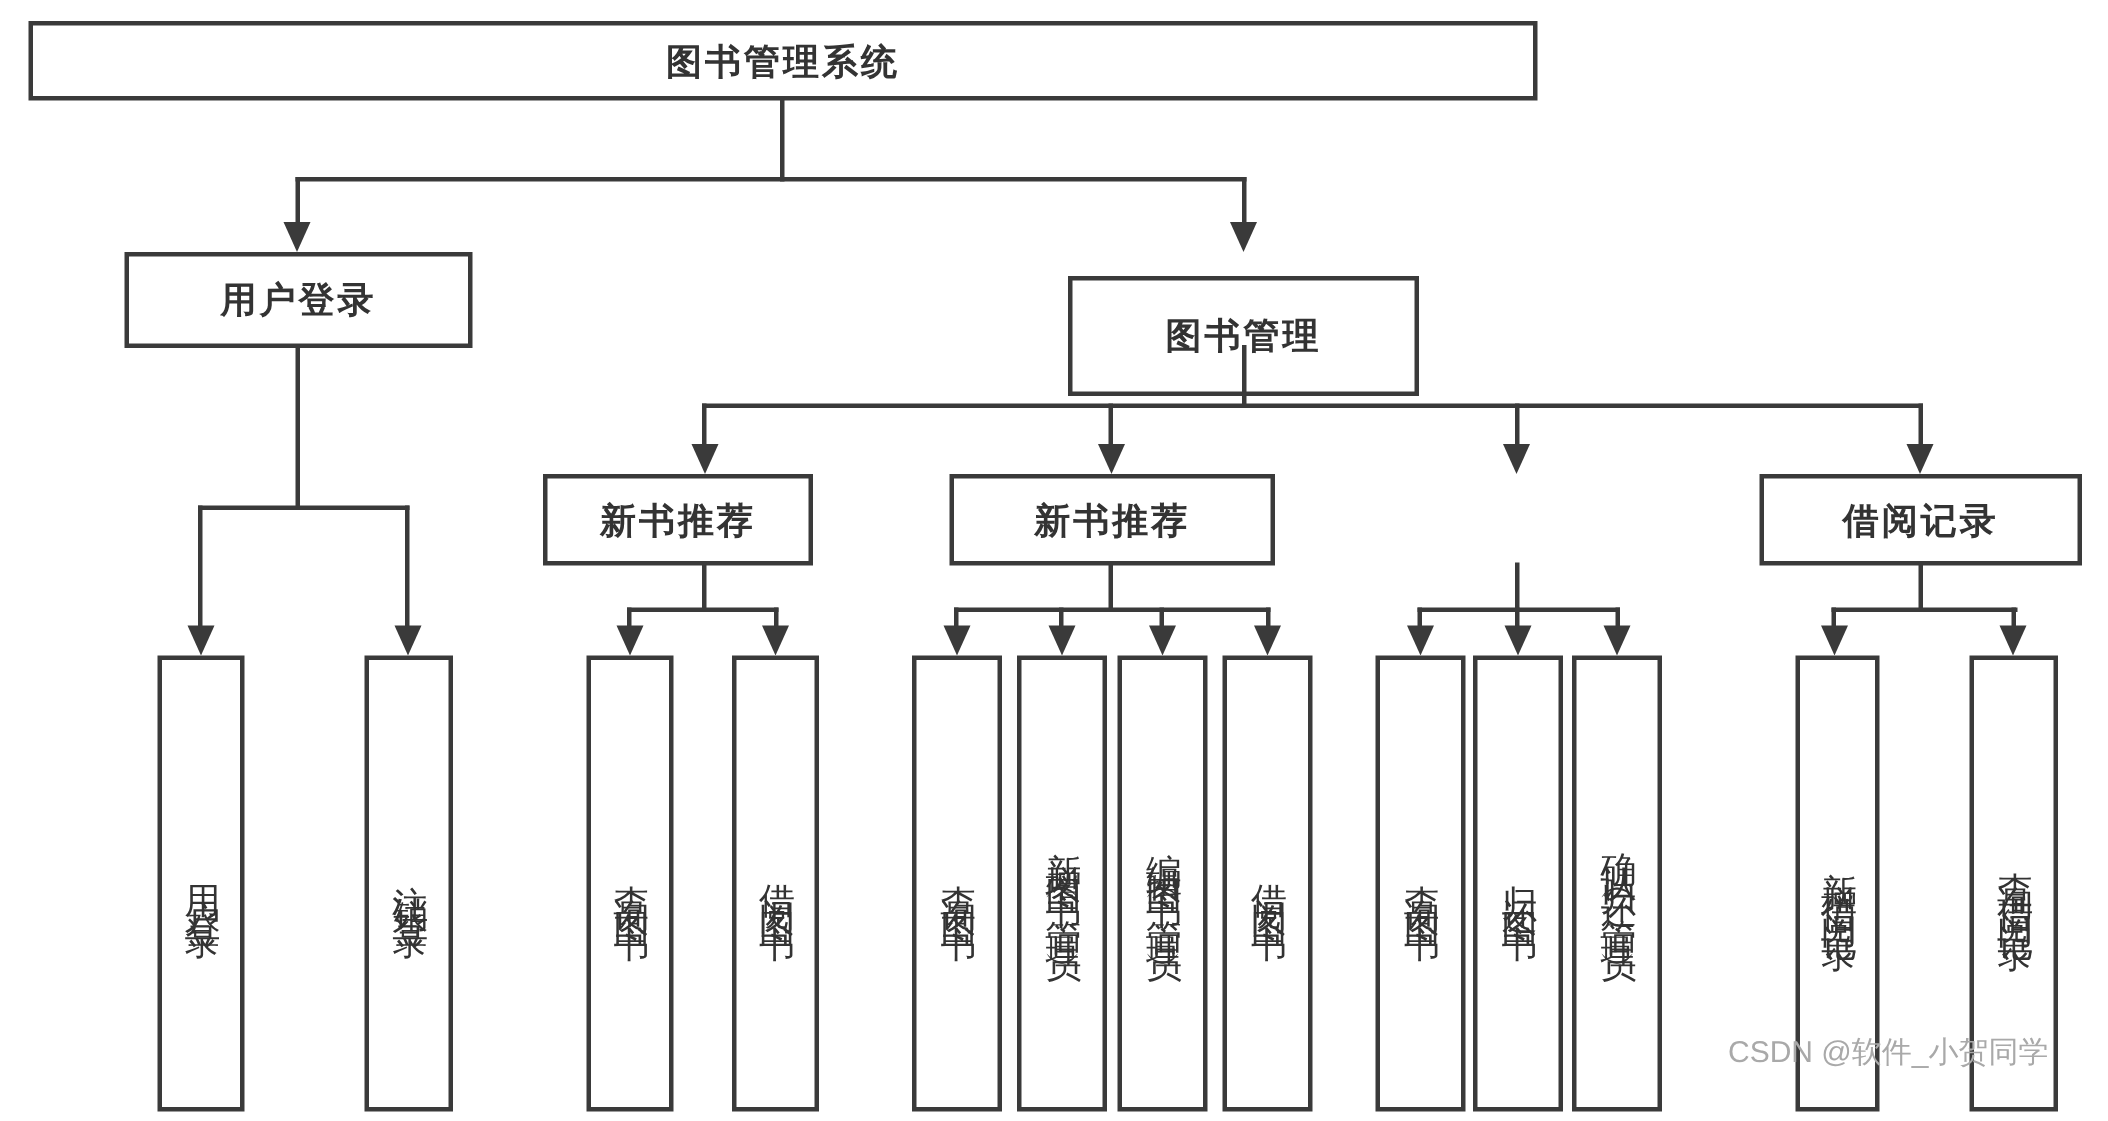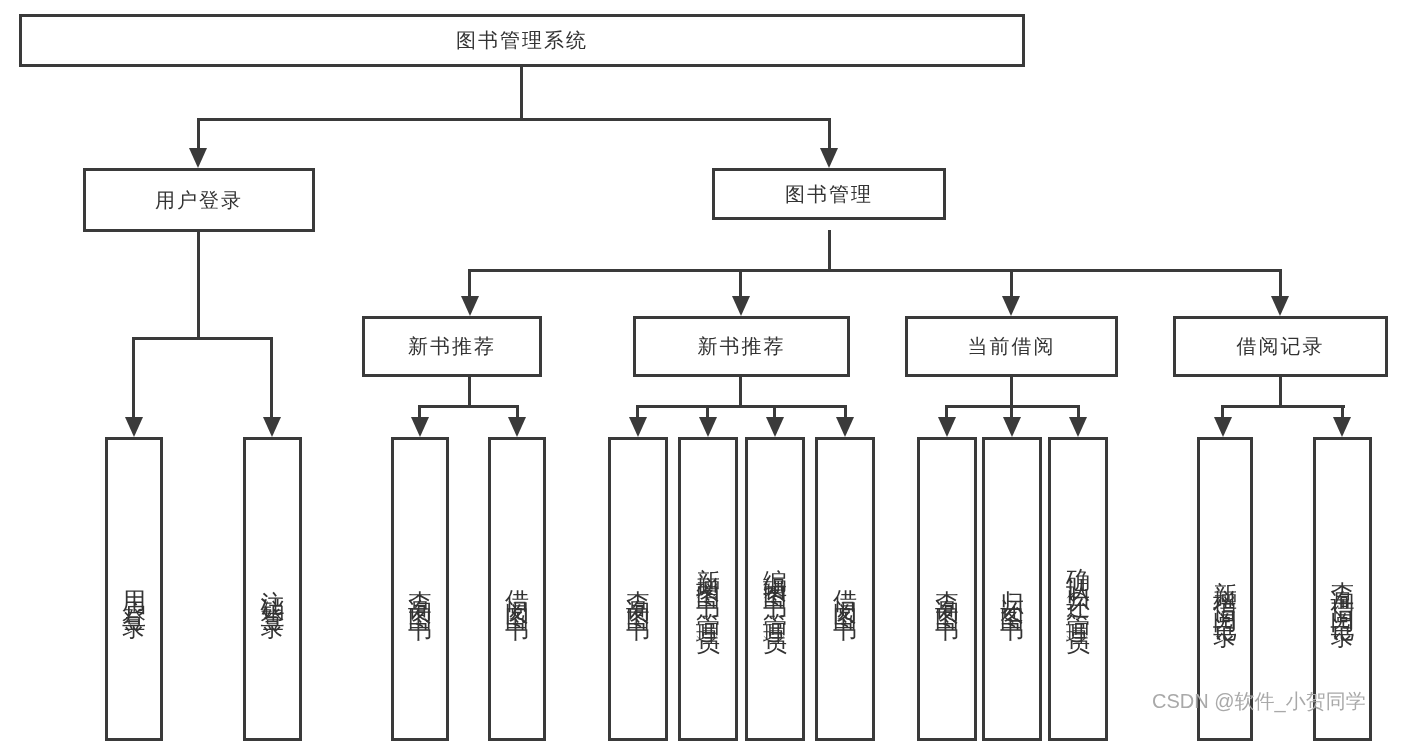--- a/index.html
+++ b/index.html
@@ -10,21 +10,21 @@
   }
   html,body{margin:0;padding:0;background:var(--bg);}
   .canvas{
     position:relative;width:1405px;height:747px;background:var(--bg);
     font-family:"Liberation Sans","DejaVu Sans",sans-serif;overflow:hidden;
   }
   .box{
     position:absolute;box-sizing:border-box;border:3px solid var(--line);
     background:#fff;display:flex;align-items:center;justify-content:center;
   }
-  .box.h span{font-size:20px;letter-spacing:2px;color:var(--text);white-space:nowrap;}
+  .box.h span{font-size:24px;letter-spacing:2px;color:var(--text);white-space:nowrap;font-weight:bold;}
   .box.v span{
     writing-mode:vertical-rl;font-size:24px;letter-spacing:9px;color:var(--text);
     line-height:1;
   }
   .vline{position:absolute;width:3px;background:var(--line);}
   .hline{position:absolute;height:3px;background:var(--line);}
   .arrow{
     position:absolute;width:0;height:0;
     border-left:9px solid transparent;border-right:9px solid transparent;
     border-top:20px solid var(--line);
@@ -46,21 +46,21 @@
   <div class="vline" style="left:520px;top:65px;height:56px"></div>
   <div class="hline" style="left:197px;top:118px;width:634px"></div>
   <div class="vline" style="left:197px;top:118px;height:34px"></div>
   <div class="arrow" style="left:189px;top:148px"></div>
   <div class="vline" style="left:828px;top:118px;height:34px"></div>
   <div class="arrow" style="left:820px;top:148px"></div>
 
   <div class="box h" style="left:83px;top:168px;width:232px;height:64px">
     <span>用户登录</span>
   </div>
-  <div class="box h" style="left:712px;top:168px;width:234px;height:52px">
+  <div class="box h" style="left:712px;top:184px;width:234px;height:80px">
     <span>图书管理</span>
   </div>
 
   <div class="vline" style="left:197px;top:230px;height:110px"></div>
   <div class="hline" style="left:132px;top:337px;width:141px"></div>
   <div class="vline" style="left:132px;top:337px;height:82px"></div>
   <div class="arrow" style="left:125px;top:417px"></div>
   <div class="vline" style="left:270px;top:337px;height:82px"></div>
   <div class="arrow" style="left:263px;top:417px"></div>
 
@@ -73,23 +73,20 @@
   <div class="vline" style="left:1010px;top:269px;height:29px"></div>
   <div class="arrow" style="left:1002px;top:296px"></div>
   <div class="vline" style="left:1279px;top:269px;height:29px"></div>
   <div class="arrow" style="left:1271px;top:296px"></div>
 
   <div class="box h" style="left:362px;top:316px;width:180px;height:61px">
     <span>新书推荐</span>
   </div>
   <div class="box h" style="left:633px;top:316px;width:217px;height:61px">
     <span>新书推荐</span>
-  </div>
-  <div class="box h" style="left:905px;top:316px;width:213px;height:61px">
-    <span>当前借阅</span>
   </div>
   <div class="box h" style="left:1173px;top:316px;width:215px;height:61px">
     <span>借阅记录</span>
   </div>
 
   <div class="vline" style="left:468px;top:375px;height:33px"></div>
   <div class="hline" style="left:418px;top:405px;width:101px"></div>
   <div class="vline" style="left:418px;top:405px;height:15px"></div>
   <div class="arrow" style="left:411px;top:417px"></div>
   <div class="vline" style="left:516px;top:405px;height:15px"></div>

